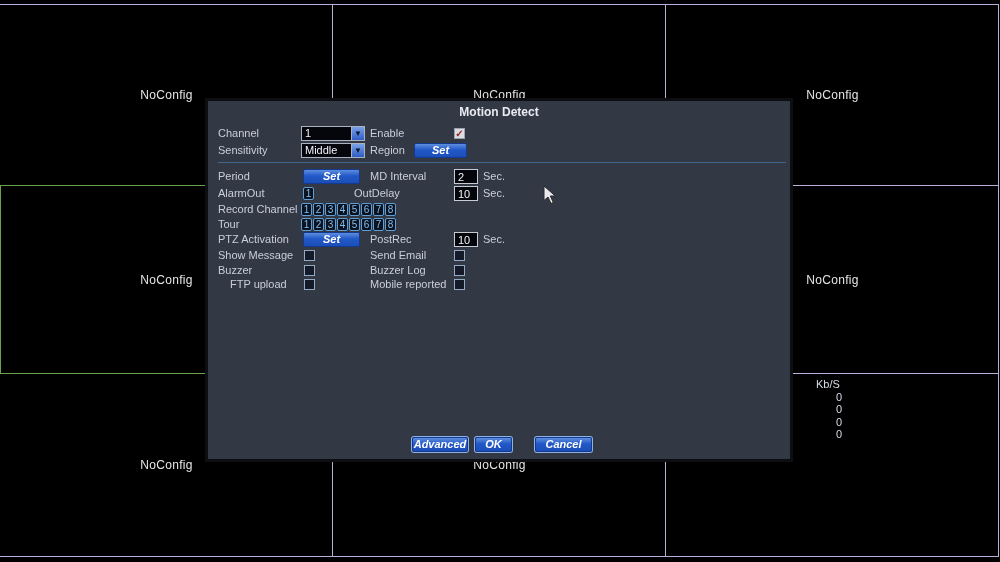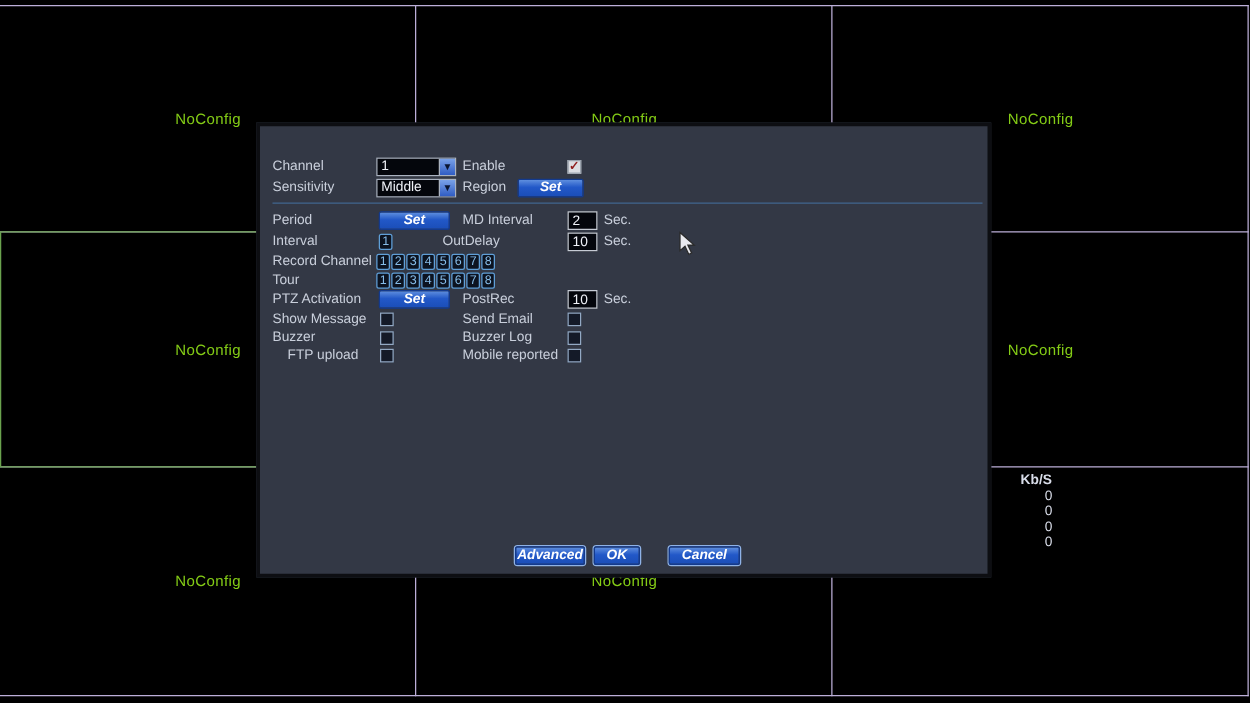--- a/index.html
+++ b/index.html
@@ -5,24 +5,24 @@
   * { margin:0; padding:0; box-sizing:border-box; }
   html,body { background:#000; }
   body { font-family:"Liberation Sans", sans-serif; }
   #screen { position:relative; width:1000px; height:562px; background:#000; overflow:hidden; }
 
   
   .gridline { position:absolute; background:#bcaed8; }
   .hline { height:1px; left:0; width:999px; }
   .vline { width:1px; top:4px; height:553px; }
   .cell { position:absolute; display:flex; align-items:center; justify-content:center; }
-  .noconfig { color:#84cc16; font-size:12px; letter-spacing:0.3px; }
+  .noconfig { color:#e5e5e5; font-size:12px; letter-spacing:0.3px; }
   .selected-cell { position:absolute; border:1px solid #6aa34e; background:transparent; }
   .bitrate { position:absolute; left:812px; top:378px; width:30px; color:#d8dce8; font-size:11px; line-height:12.5px; text-align:right; }
-  .bitrate .hdr { text-align:center; padding-left:4px;font-weight:bold; }
+  .bitrate .hdr { text-align:left; padding-left:4px; }
 
   
   .dialog { position:absolute; left:205px; top:98px; width:588px; height:364px;
             background:#333845; border:3px solid #0d0e12; }
   .dlg-title { position:absolute; left:0; top:4px; width:100%; text-align:center;
                color:#e8ebf2; font-size:12px; font-weight:bold; }
   .lbl { position:absolute; font-size:11px; color:#c9cfdb; white-space:nowrap; }
   .sep { position:absolute; left:10px; top:61px; width:568px; height:1px; background:#41658f; }
 
   .dd { position:absolute; width:64px; height:15px; background:#04060c; border:1px solid #aab2c0;
@@ -89,20 +89,21 @@
 
   <div class="bitrate">
     <div class="hdr">Kb/S</div>
     <div>0</div>
     <div>0</div>
     <div>0</div>
     <div>0</div>
   </div>
 
   <div class="dialog">
+    <div class="dlg-title">Motion Detect</div>
 
     <span class="lbl" style="left:10px;top:26px">Channel</span>
     <div class="dd" style="left:93px;top:25px">
       <span class="val">1</span>
       <span class="arrow">▼</span>
     </div>
     <span class="lbl" style="left:162px;top:26px">Enable</span>
     <span class="cb on" style="left:246px;top:27px"></span>
 
     <span class="lbl" style="left:10px;top:43px">Sensitivity</span>
@@ -114,21 +115,21 @@
     <div class="btn" style="left:206px;top:42px;width:53px">Set</div>
 
     <div class="sep"></div>
 
     <span class="lbl" style="left:10px;top:69px">Period</span>
     <div class="btn" style="left:95px;top:68px;width:57px">Set</div>
     <span class="lbl" style="left:162px;top:69px">MD Interval</span>
     <input class="inp" style="left: 246px; top: 68px;" value="2">
     <span class="lbl" style="left:275px;top:69px">Sec.</span>
 
-    <span class="lbl" style="left:10px;top:86px">Interval</span>
+    <span class="lbl" style="left:10px;top:86px">AlarmOut</span>
     <div class="chips" style="left:95px;top:86px">
       <span class="chip">1</span>
     </div>
     <span class="lbl" style="left:146px;top:86px">OutDelay</span>
     <input class="inp" style="left: 246px; top: 85px;" value="10">
     <span class="lbl" style="left:275px;top:86px">Sec.</span>
 
     <span class="lbl" style="left:10px;top:102px">Record Channel</span>
     <div class="chips" style="left:93px;top:102px">
       <span class="chip">1</span>

